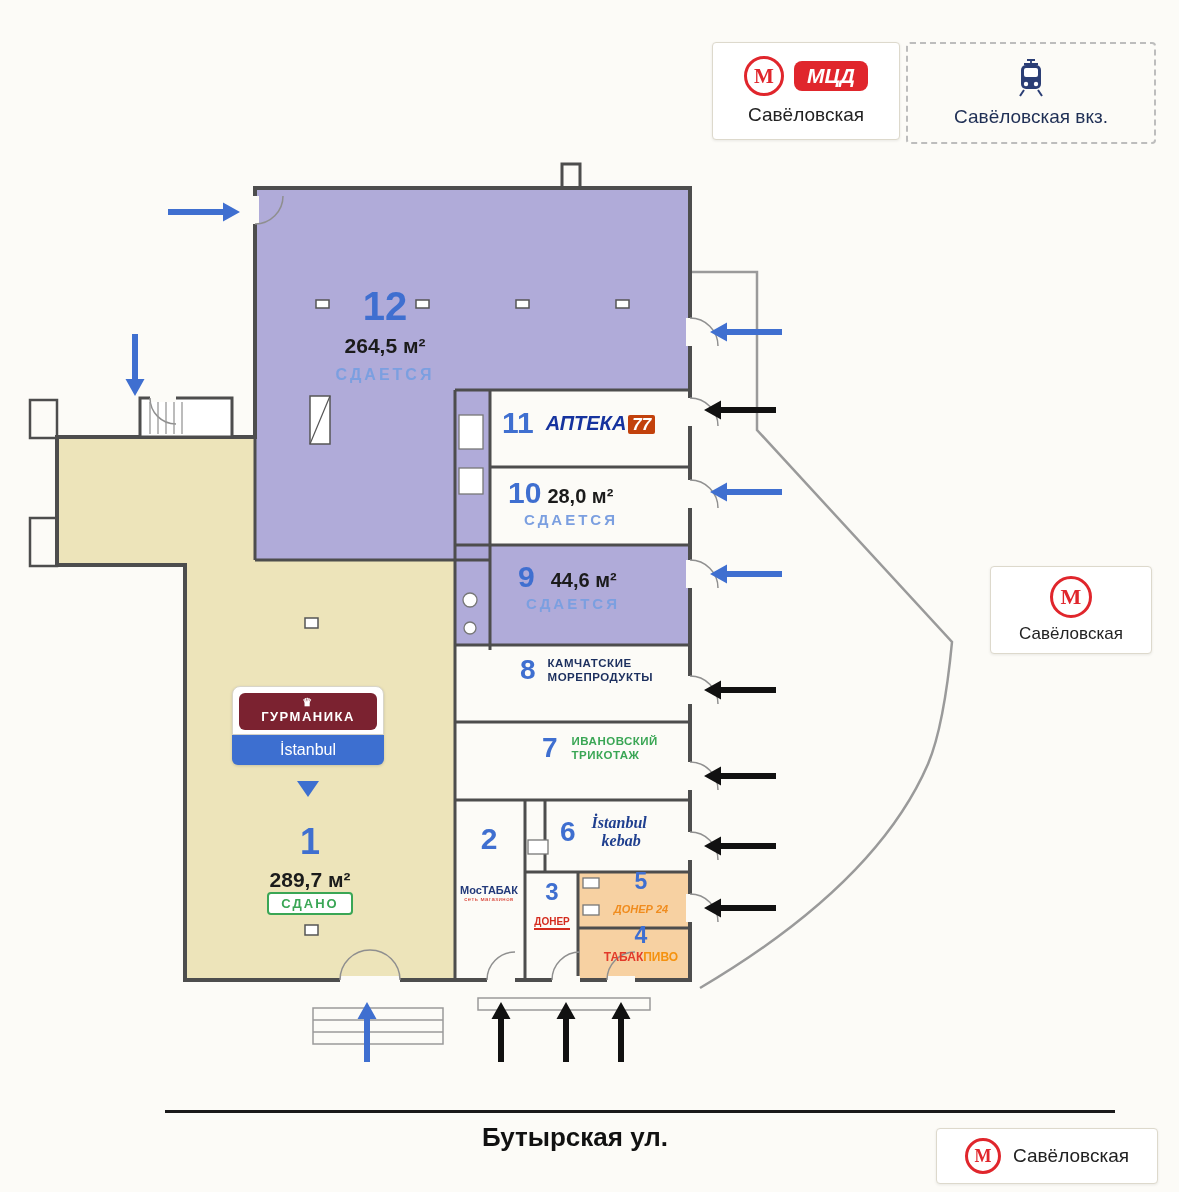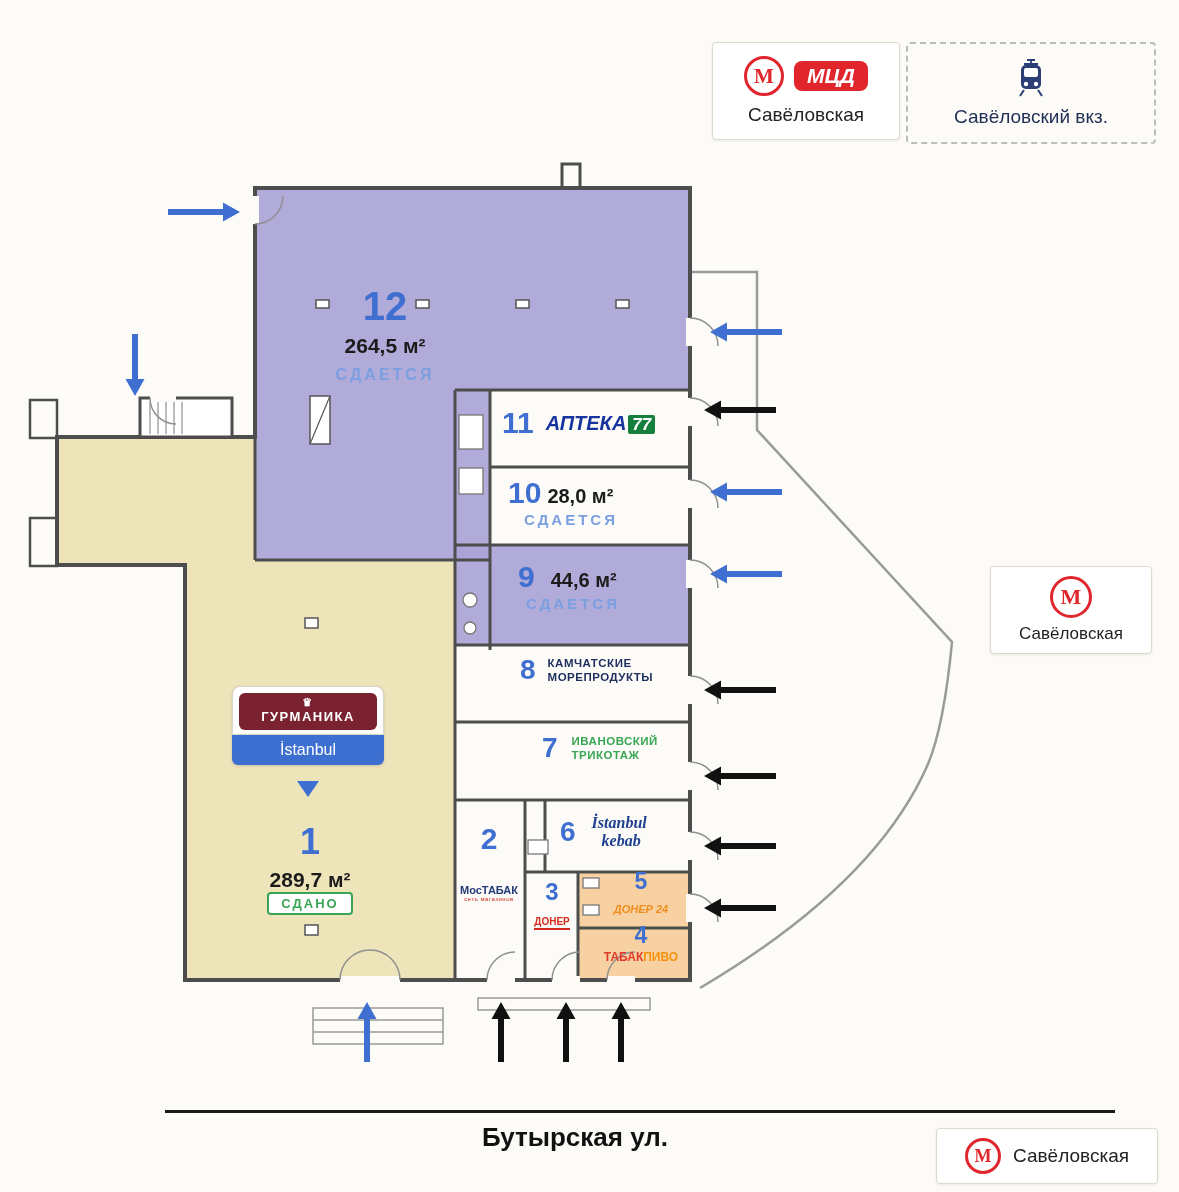--- a/index.html
+++ b/index.html
@@ -166,21 +166,21 @@
 
   <div class="abs u-label" style="left:300px;top:286px;width:170px;">
     <div class="unum" style="font-size:40px;">12</div>
     <div class="uarea">264,5 м²</div>
     <div class="ustatus">СДАЕТСЯ</div>
   </div>
 
   <div class="abs" style="left:502px;top:408px;display:flex;align-items:center;gap:12px;">
     <span class="unum" style="font-size:30px;">11</span>
     <span style="white-space:nowrap;">
-      <span style="color:#16339e;font-style:italic;font-weight:bold;font-size:20px;">АПТЕКА</span><span style="background:#15803d;color:#fff;font-weight:bold;font-style:italic;font-size:17px;padding:0 4px;border-radius:2px;margin-left:2px;">77</span>
+      <span style="color:#16339e;font-style:italic;font-weight:bold;font-size:20px;">АПТЕКА</span><span style="background:#c2410c;color:#fff;font-weight:bold;font-style:italic;font-size:17px;padding:0 4px;border-radius:2px;margin-left:2px;">77</span>
     </span>
   </div>
 
   <div class="abs" style="left:508px;top:478px;width:190px;">
     <div style="display:flex;align-items:baseline;gap:6px;">
       <span class="unum" style="font-size:30px;">10</span>
       <span class="uarea" style="margin-top:0;font-size:20px;">28,0 м²</span>
     </div>
     <div class="ustatus" style="font-size:15px;margin-top:3px;margin-left:16px;">СДАЕТСЯ</div>
   </div>
@@ -269,21 +269,21 @@
 
   <div class="abs card card-dashed" style="left:906px;top:42px;width:246px;height:98px;">
     <svg width="34" height="40" viewBox="0 0 34 40">
       <path d="M13,2 L21,2 M17,2 L17,6 M10,6 L24,6" stroke="#2b3e75" stroke-width="1.8" fill="none"></path>
       <rect x="7" y="7" width="20" height="24" rx="5" fill="#2b3e75"></rect>
       <rect x="10" y="10" width="14" height="9" rx="2" fill="#fff"></rect>
       <circle cx="12" cy="26" r="2.2" fill="#fff"></circle>
       <circle cx="22" cy="26" r="2.2" fill="#fff"></circle>
       <path d="M10,32 L6,38 M24,32 L28,38" stroke="#2b3e75" stroke-width="2" fill="none"></path>
     </svg>
-    <div class="station" style="color:#1f2f55;">Савёловский вкз.</div>
+    <div class="station" style="color:#1f2f55;">Савёловская вкз.</div>
   </div>
 
   <div class="abs card" style="left:990px;top:566px;width:160px;height:86px;">
     <span class="m-logo" style="width:36px;height:36px;font-size:22px;">
         <i>М</i>
       </span>
     <div class="station" style="font-size:17px;margin-top:6px;">Савёловская</div>
   </div>
 
   <div class="abs card" style="left:936px;top:1128px;width:220px;height:54px;flex-direction:row;gap:12px;">

